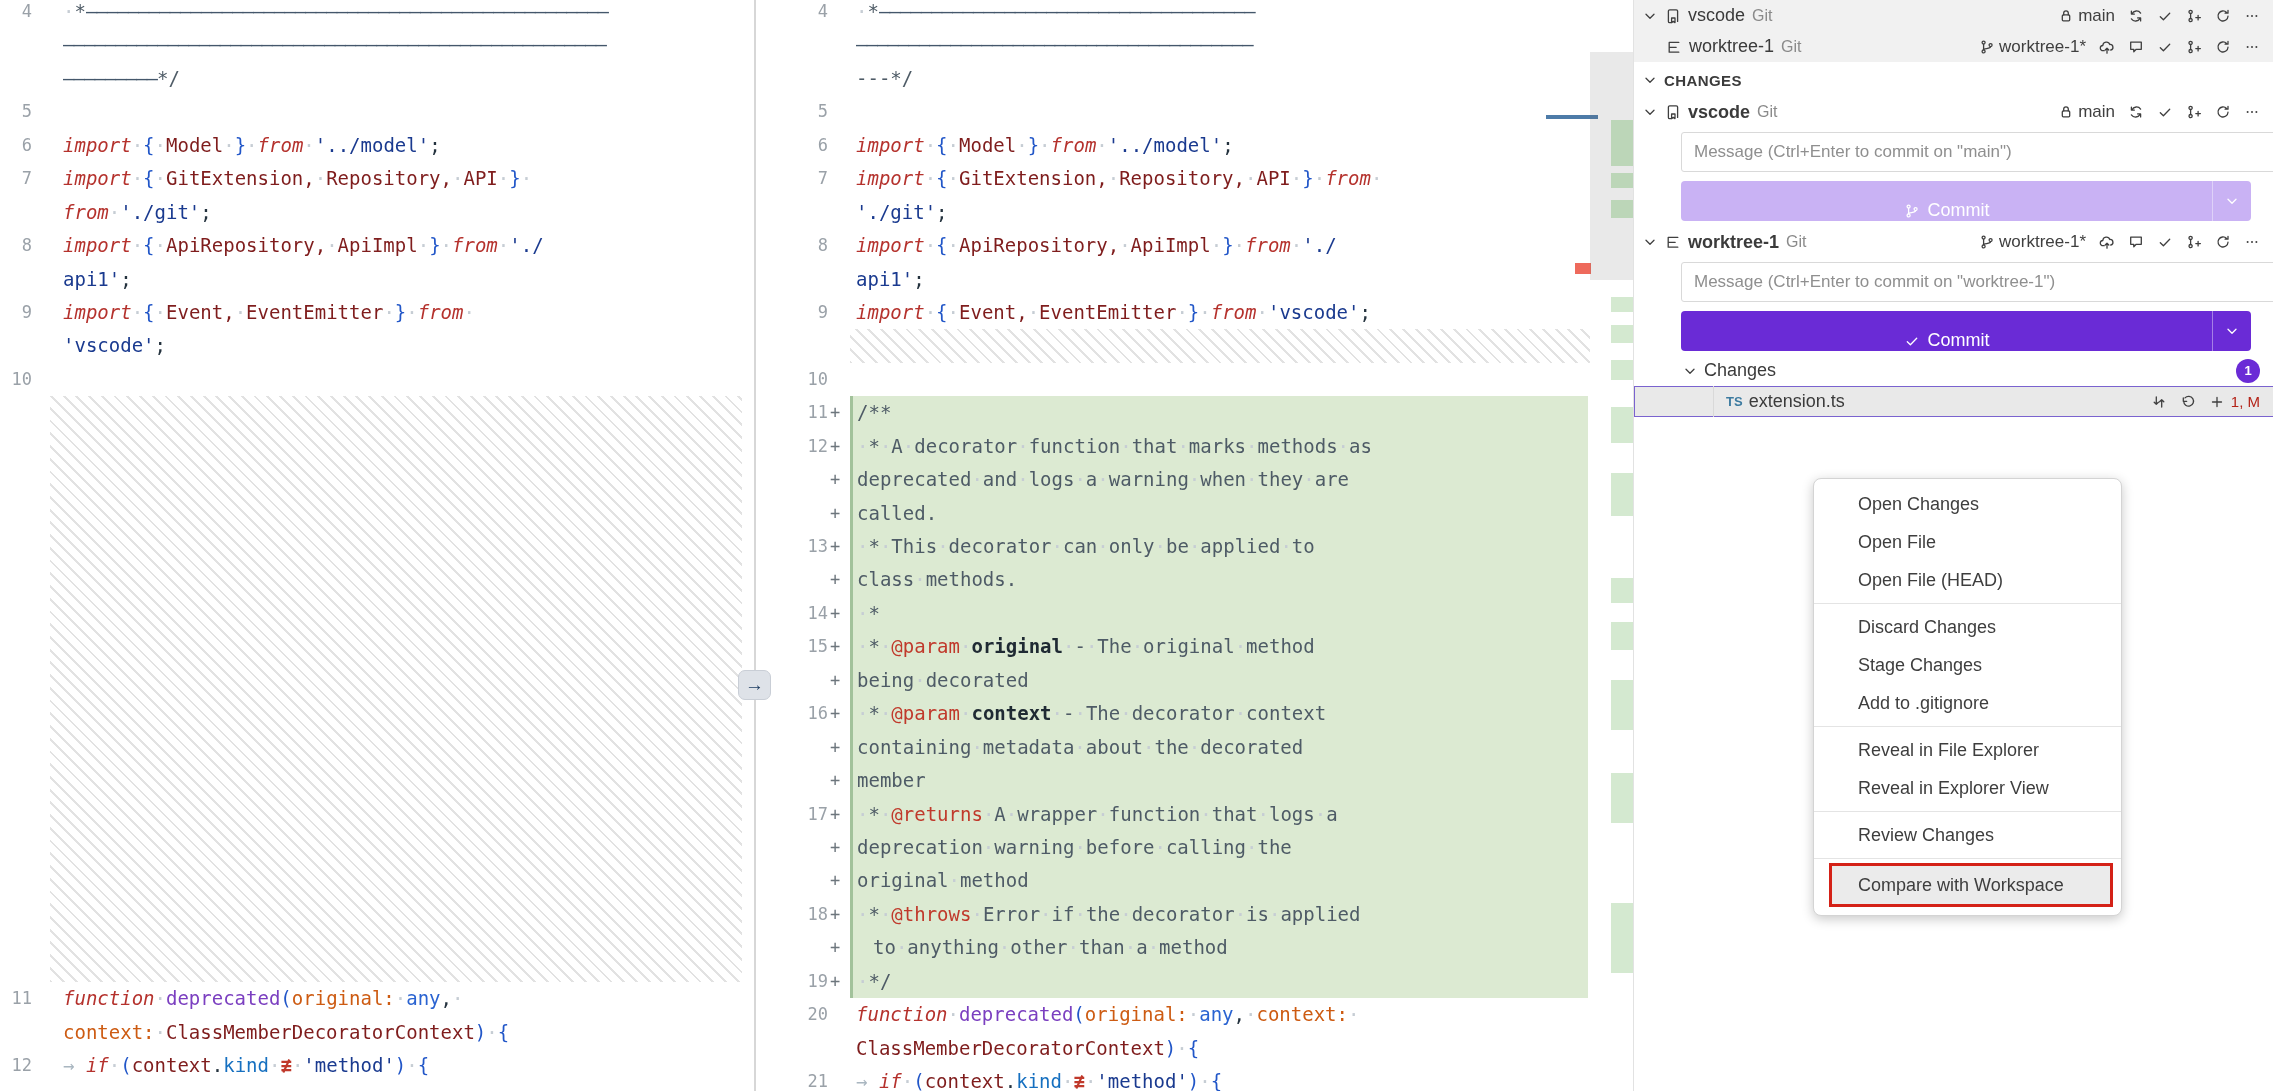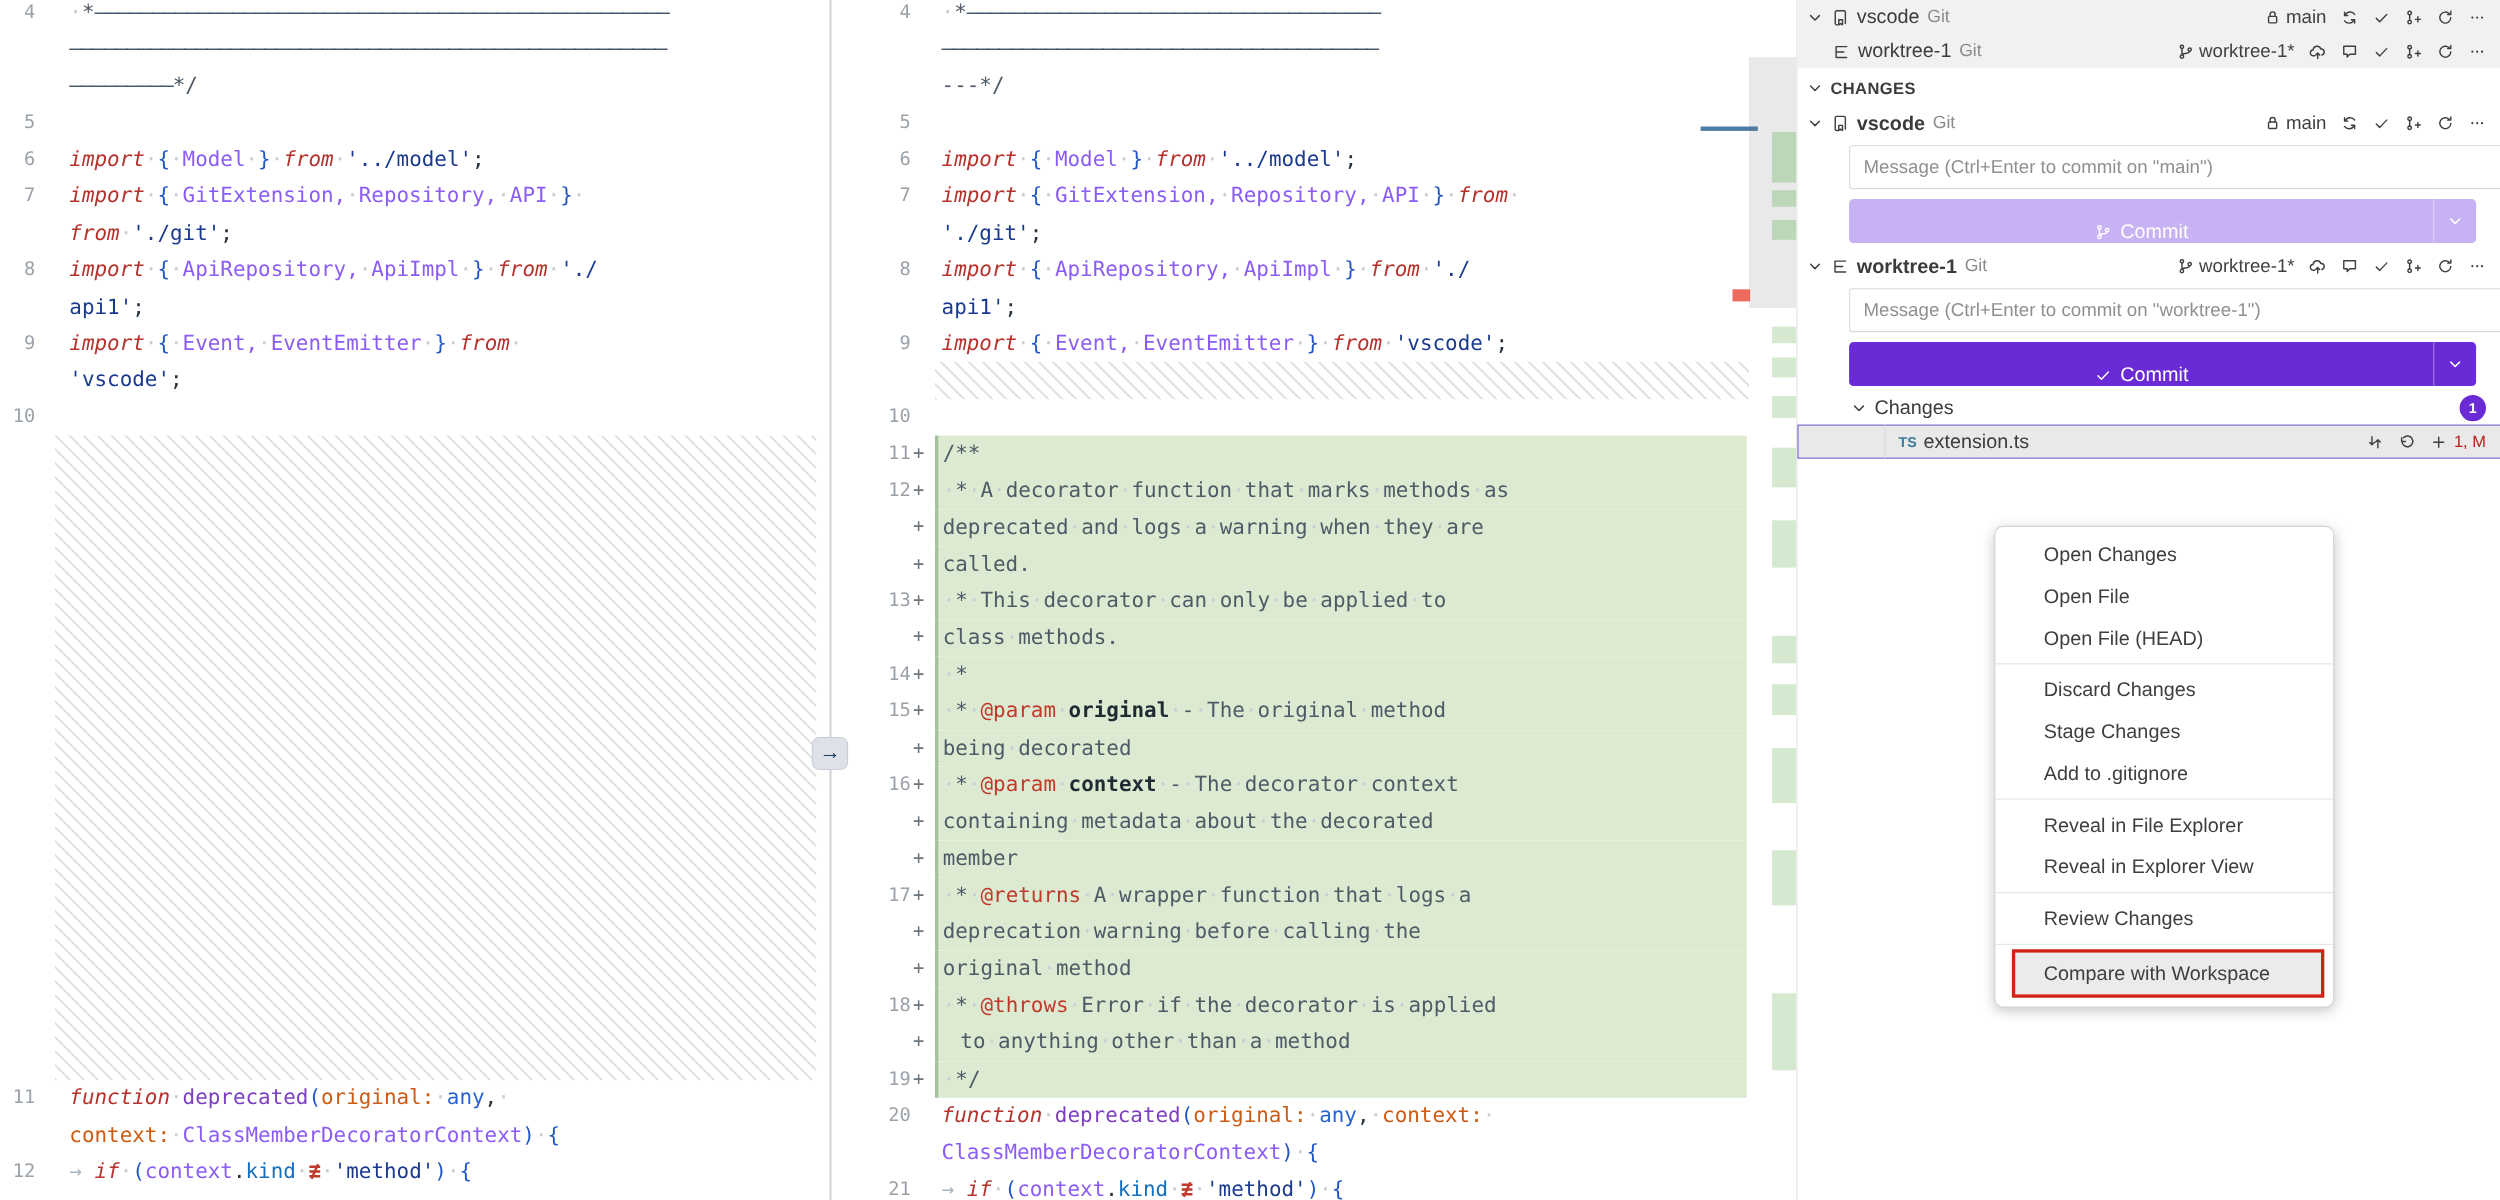--- a/index.html
+++ b/index.html
@@ -16,21 +16,21 @@
   #pane-left .ed-num{width:32px}
   #pane-right .ed-num{width:62px}
   .ed-mk{position:absolute;top:0;color:#6d767d;font-size:17px}
   #pane-left .ed-mk{left:36px}
   #pane-right .ed-mk{left:64px}
   .ed-code{position:absolute;top:0;right:2px;white-space:nowrap;padding-left:6px}
   .ed-code.add{background:#dcead2;border-left:3px solid #a2c29b;padding-left:4px}
   .ed-hatch{background:repeating-linear-gradient(45deg,#e2e2e2 0 2px,#ffffff 2px 9px)}
   .tk.kw{color:#b5322d;font-style:italic}
   .tk.br{color:#2156c8}
-  .tk.id{color:#8b5cf6}
+  .tk.id{color:#7f1d1d}
   .tk.pd{color:#24323e}
   .tk.str{color:#1a3a8f}
   .tk.fn{color:#7b3fc0}
   .tk.pr{color:#cd5b12}
   .tk.ty{color:#2a63d1}
   .tk.pk{color:#1670c0}
   .tk.op{color:#c0392b;font-weight:bold}
   .tk.cm{color:#4e5b66}
   .tk.tag{color:#c0392b}
   .tk.cmb{color:#1f2a33;font-weight:bold}

